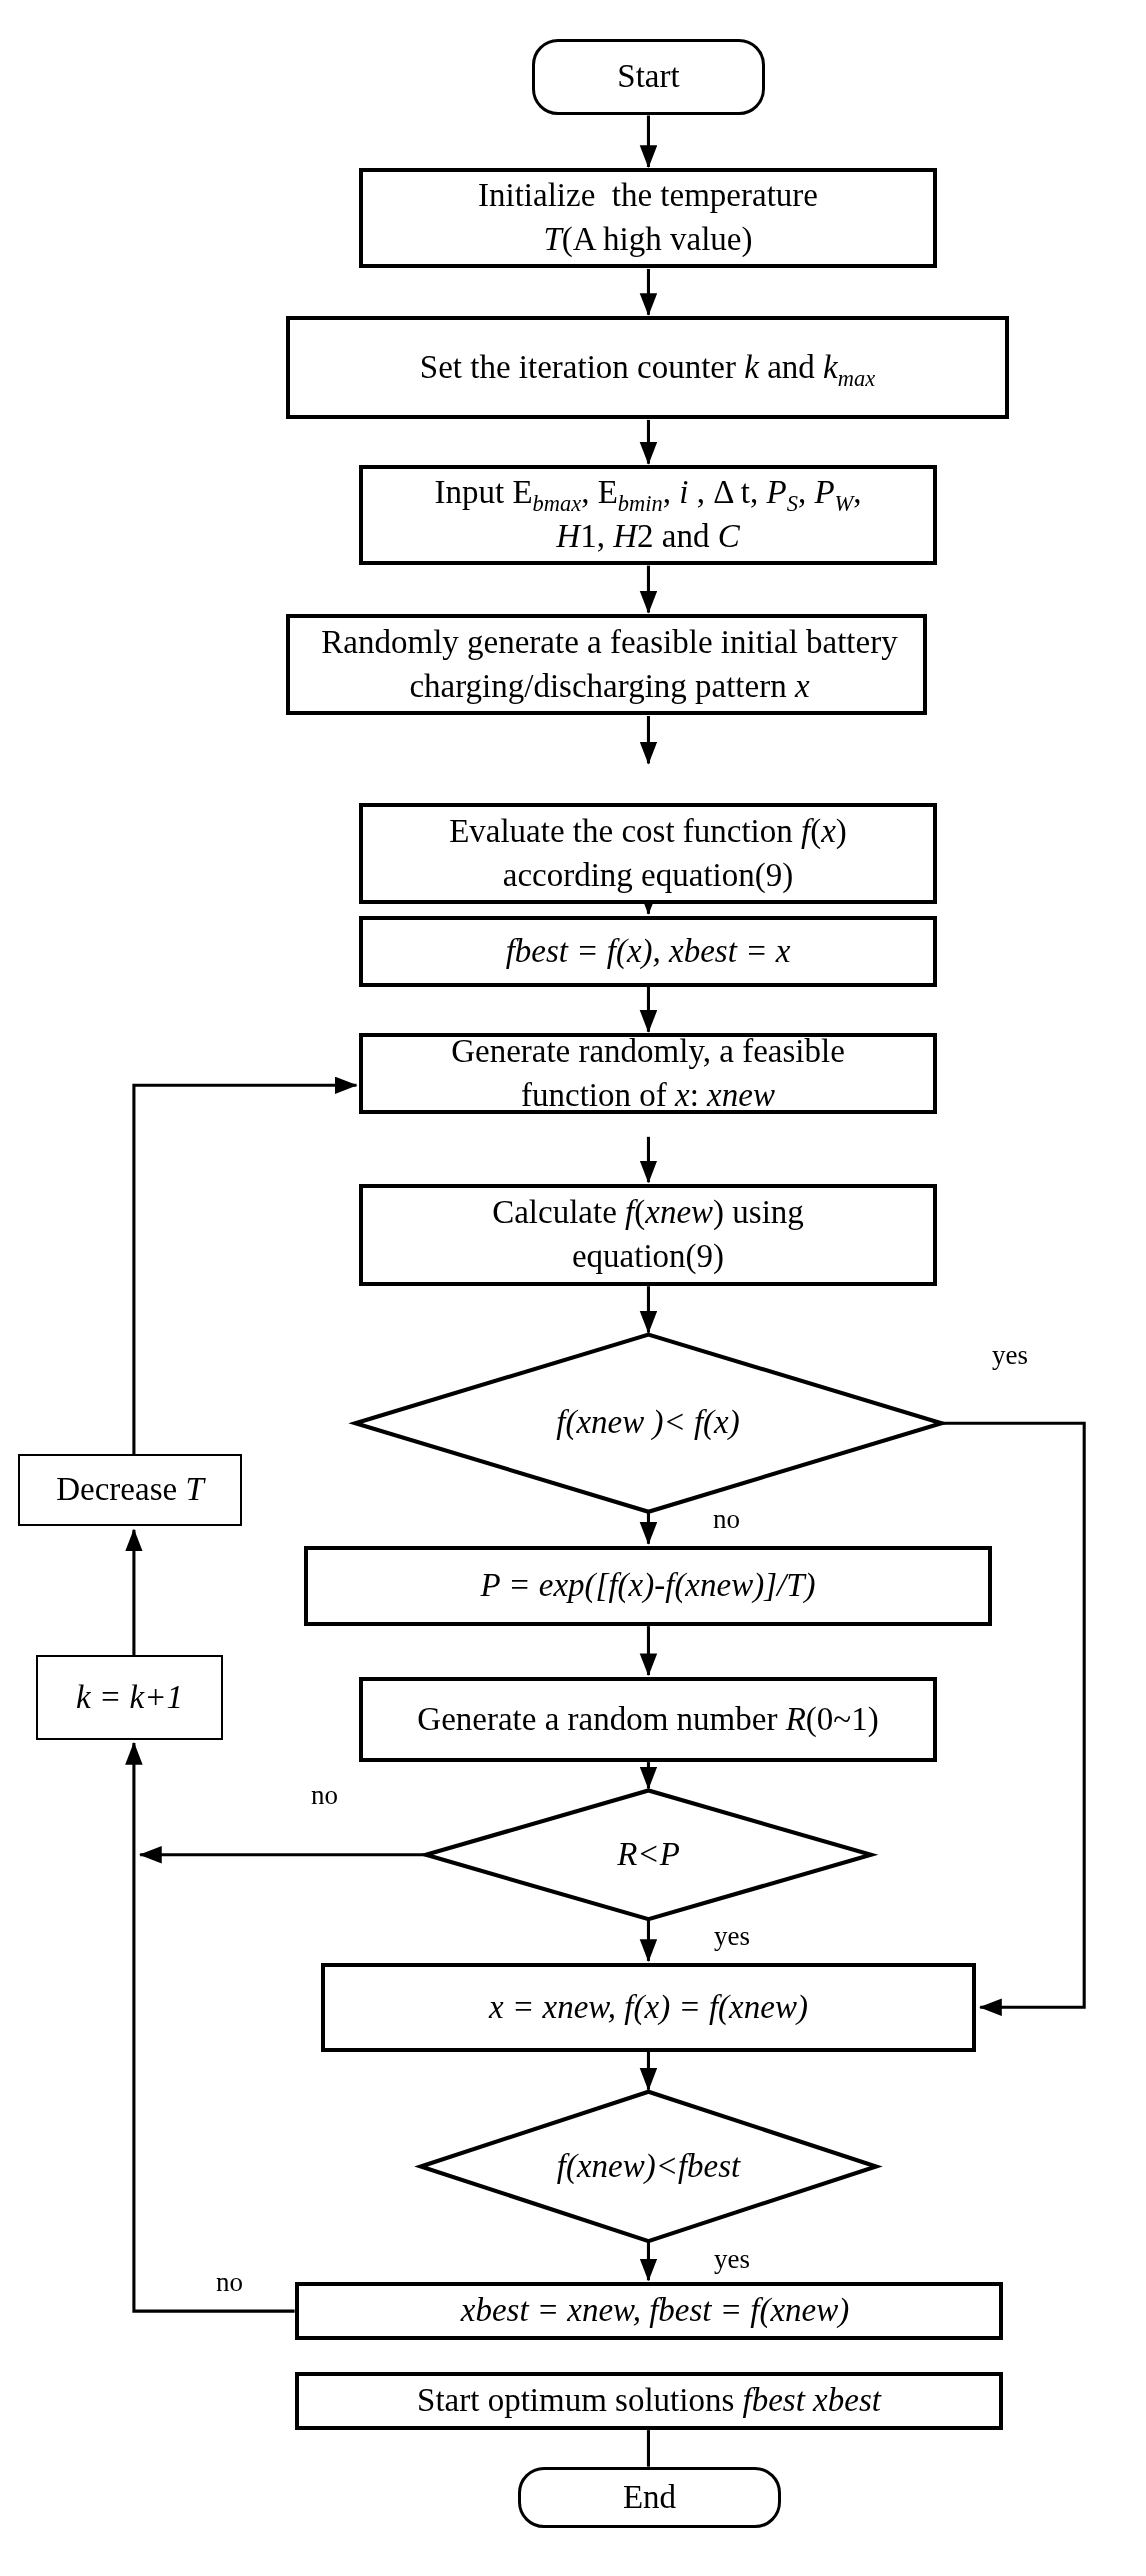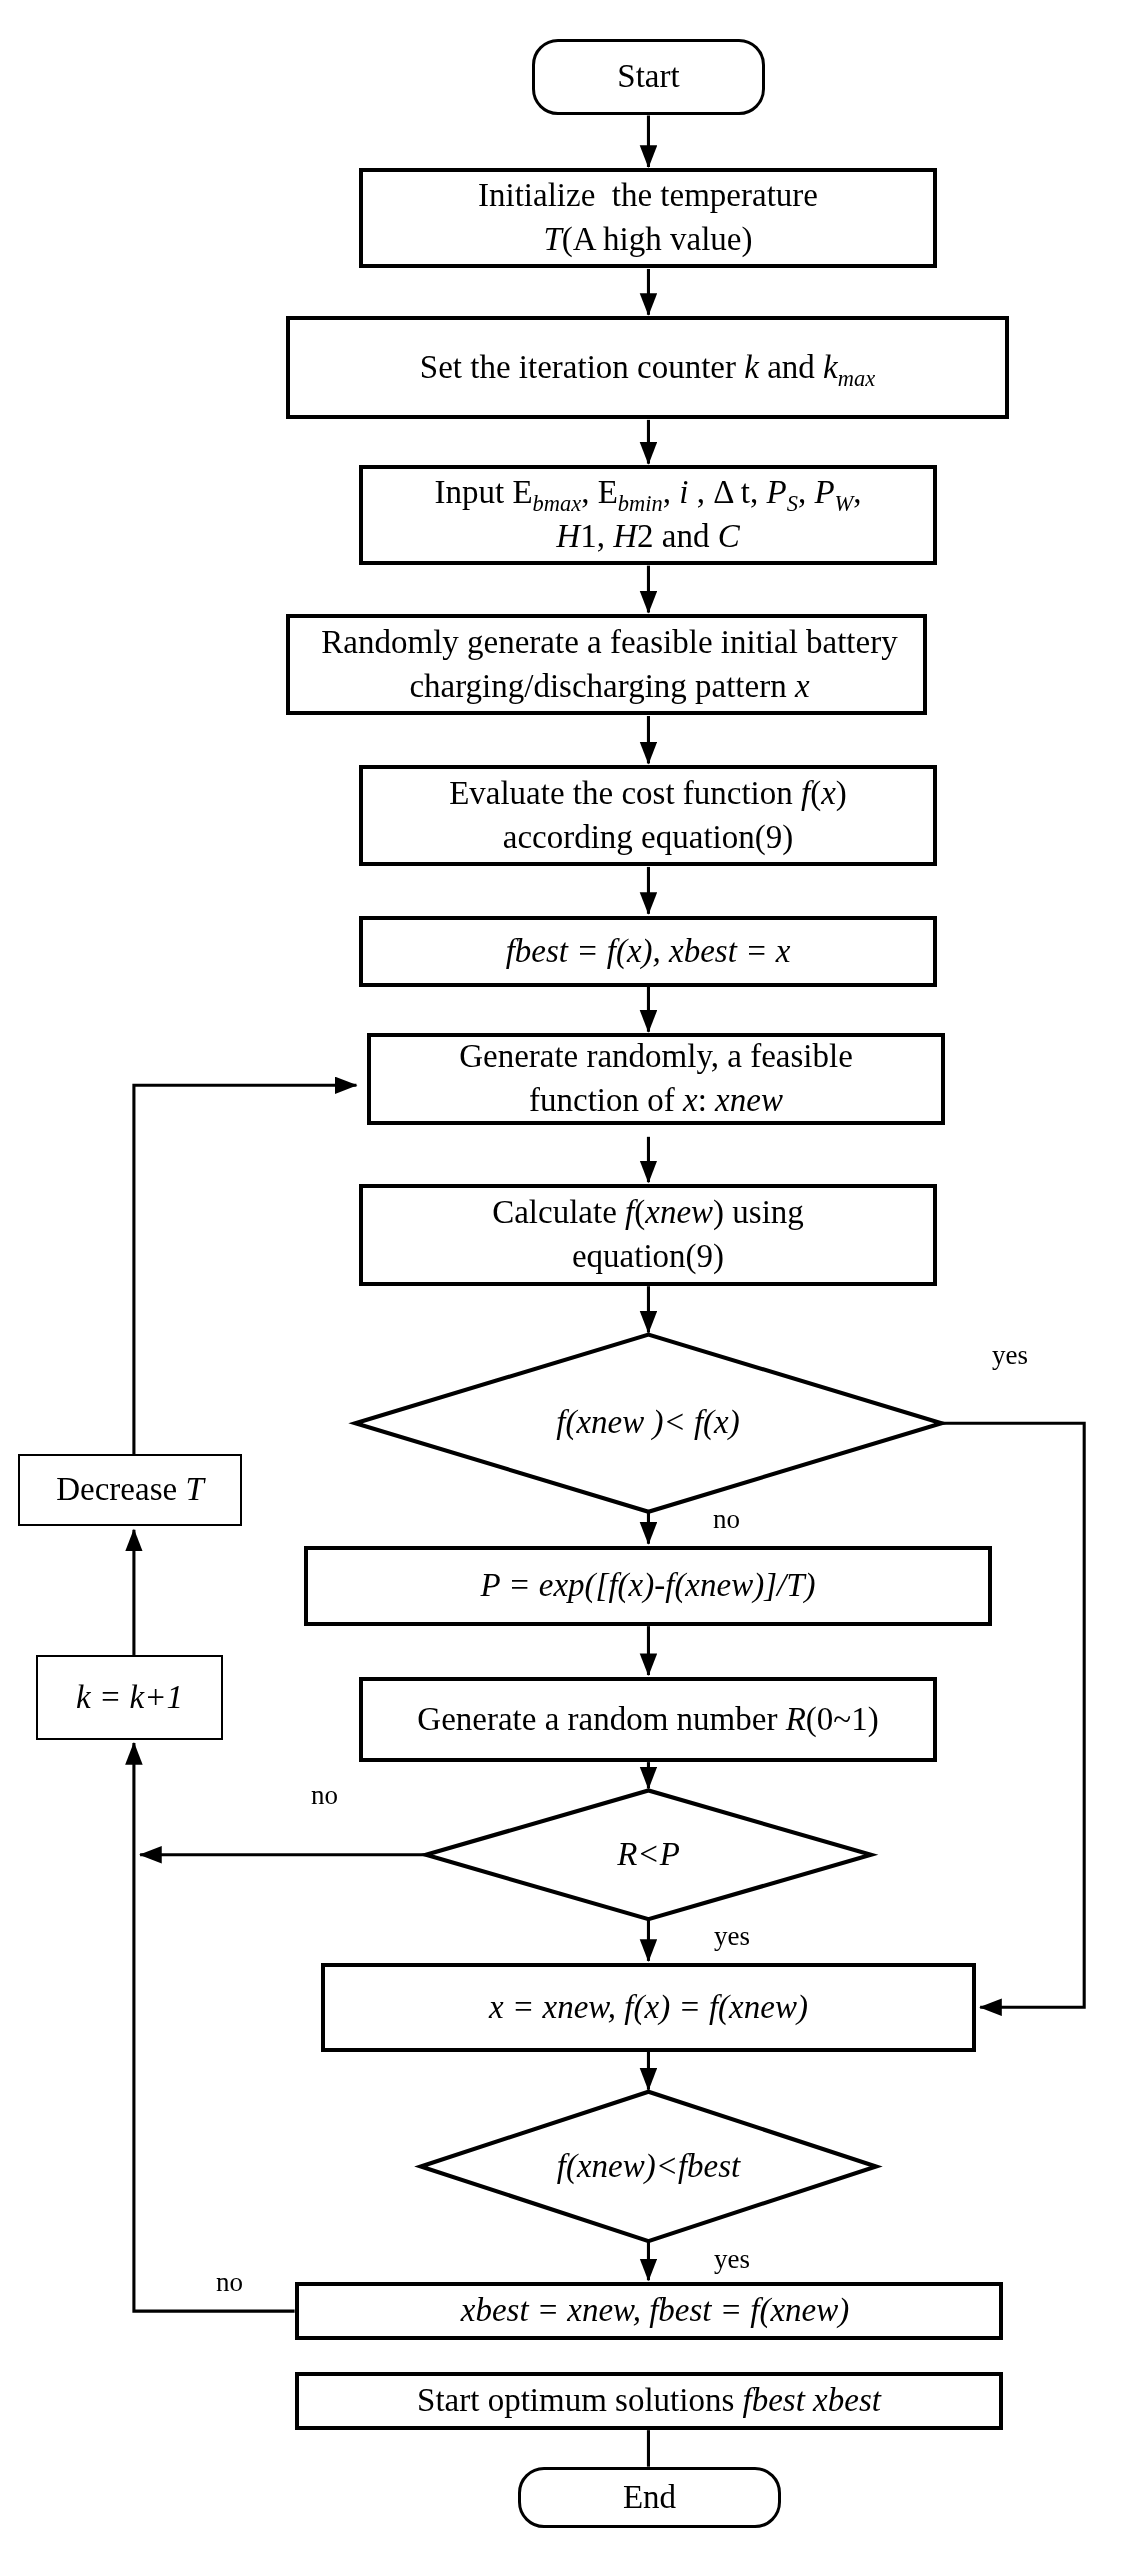--- a/index.html
+++ b/index.html
@@ -86,30 +86,30 @@
   <div class="node" style="left:359px;top:465px;width:578px;height:100px;">
     <div class="txt"><span>Input E</span><sub style="font-style: italic;">bmax</sub><span>, E</span><sub style="font-style: italic;">bmin</sub><span>, </span><span style="font-style: italic;">i</span><span> , Δ t, </span><span style="font-style: italic;">P</span><sub style="font-style: italic;">S</sub><span>, </span><span style="font-style: italic;">P</span><sub style="font-style: italic;">W</sub><span>,</span></div>
     <div class="txt"><span style="font-style: italic;">H</span><span>1, </span><span style="font-style: italic;">H</span><span>2 and </span><span style="font-style: italic;">C</span></div>
   </div>
 
   <div class="node" style="left:286px;top:614px;width:641px;height:101px;padding-left:6px;">
     <div class="txt"><span>Randomly generate a feasible initial battery</span></div>
     <div class="txt"><span>charging/discharging pattern </span><span style="font-style: italic;">x</span></div>
   </div>
 
-  <div class="node" style="left:359px;top:765px;width:578px;height:101px;">
+  <div class="node" style="left:359px;top:803px;width:578px;height:101px;">
     <div class="txt"><span>Evaluate the cost function </span><span style="font-style: italic;">f</span><span>(</span><span style="font-style: italic;">x</span><span>)</span></div>
     <div class="txt"><span>according equation(9)</span></div>
   </div>
 
   <div class="node" style="left:359px;top:916px;width:578px;height:71px;">
     <div class="txt"><span style="font-style: italic;">fbest = f(x), xbest = x</span></div>
   </div>
 
-  <div class="node" style="left:359px;top:1033px;width:578px;height:92px;margin-left:8px;">
+  <div class="node" style="left:359px;top:1033px;width:578px;height:81px;">
     <div class="txt"><span>Generate randomly, a feasible</span></div>
     <div class="txt"><span>function of </span><span style="font-style: italic;">x</span><span>: </span><span style="font-style: italic;">xnew</span></div>
   </div>
 
   <div class="node" style="left:359px;top:1184px;width:578px;height:102px;">
     <div class="txt"><span>Calculate </span><span style="font-style: italic;">f</span><span>(</span><span style="font-style: italic;">xnew</span><span>) using</span></div>
     <div class="txt"><span>equation(9)</span></div>
   </div>
 
   <div class="node thin" style="left:18px;top:1454px;width:224px;height:72px;">

